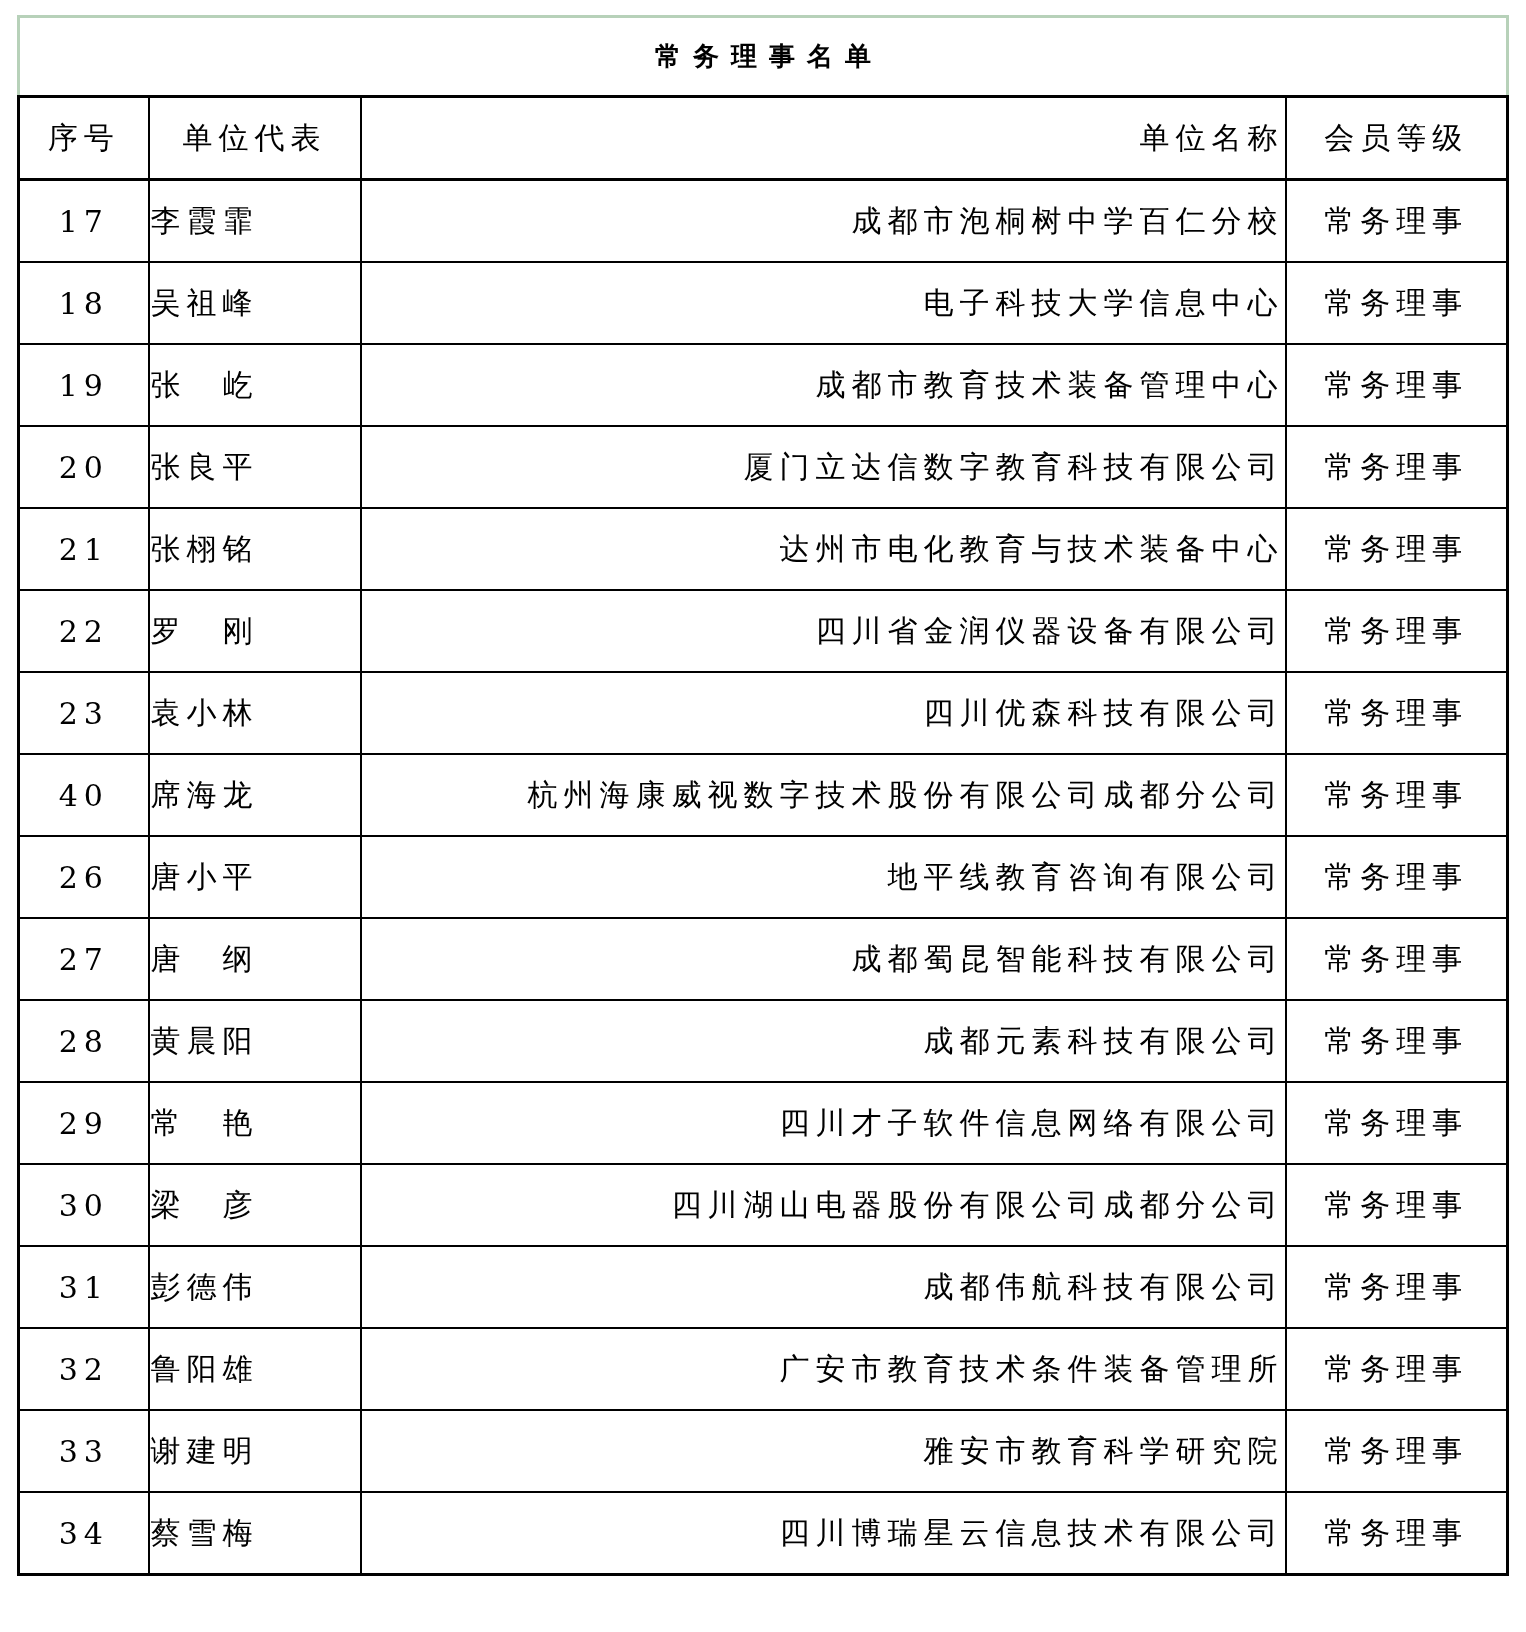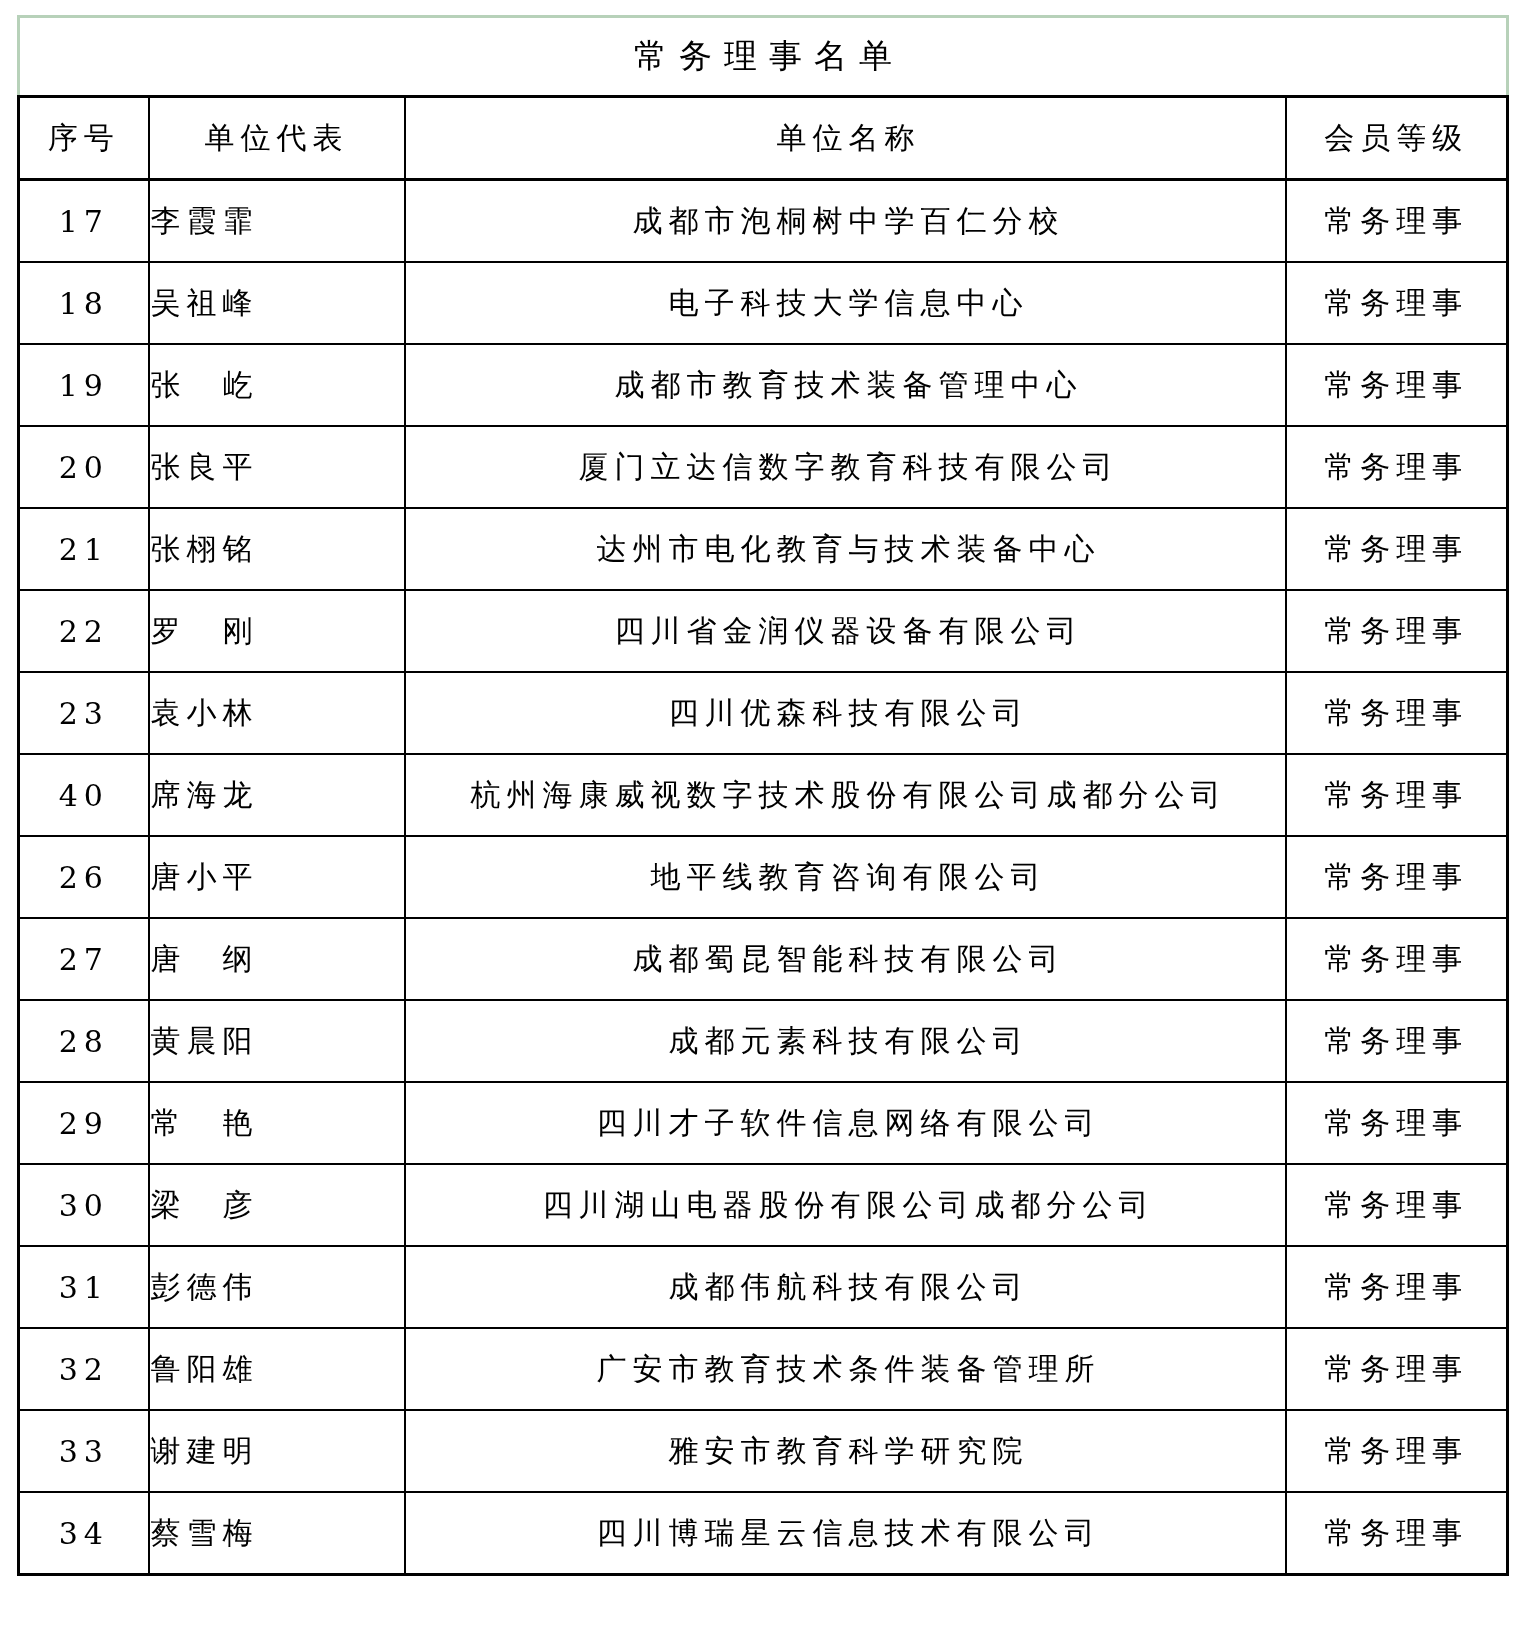--- a/index.html
+++ b/index.html
@@ -20,22 +20,22 @@
   .title-box {
     box-sizing: border-box;
     height: 80px;
     border: 3px solid #b7d1b9;
     border-bottom: none;
     display: flex;
     align-items: center;
     justify-content: center;
   }
   .title-text {
-    font-size: 33px;
-    font-weight: normal;
+    font-size: 26px;
+    font-weight: bold;
     letter-spacing: 12px;
     text-indent: 12px; 
     white-space: nowrap;
   }
   table.members {
     width: 100%;
     border-collapse: collapse;
     table-layout: fixed;
     border: 3px solid #000000;
   }
@@ -47,22 +47,22 @@
     font-weight: normal;
     letter-spacing: 6px;
     vertical-align: middle;
     overflow: hidden;
     white-space: nowrap;
   }
   table.members thead th {
     border-bottom: 3px solid #000000;
   }
   .c-no    { width: 130px; text-align: center; }
-  .c-rep   { width: 256px; }
-  .c-org   { text-align: center; padding-left: 8px; }
+  .c-rep   { width: 212px; }
+  .c-org   { text-align: right; padding-left: 8px; }
   .c-level { width: 222px; text-align: center; }
   
   td.c-no { letter-spacing: 2px; }
 </style>
 </head>
 <body>
 
 <div class="page">
 
   <div class="title-box">

